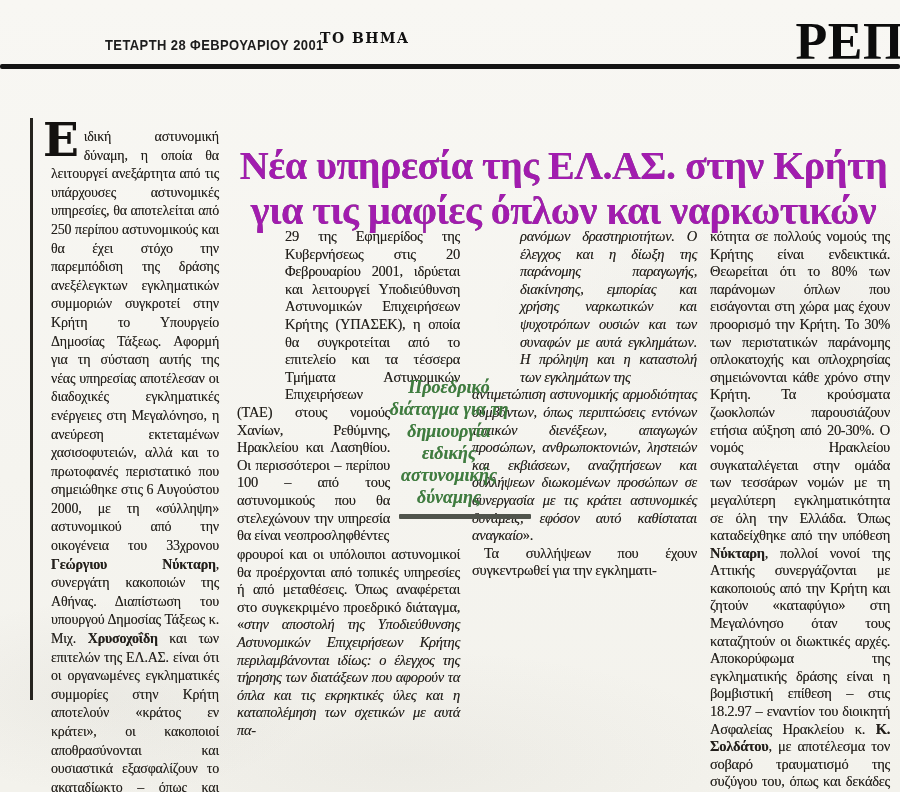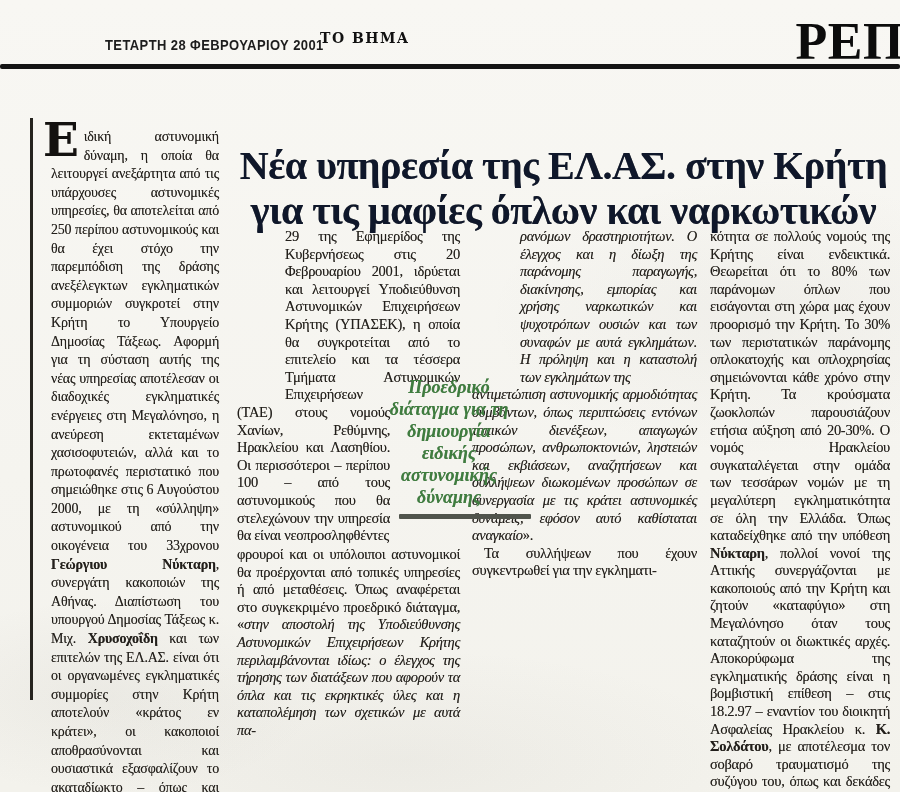--- a/index.html
+++ b/index.html
@@ -18,21 +18,21 @@
     font-family:"Liberation Sans",sans-serif;font-weight:700;font-size:13px;
     letter-spacing:.4px;color:#1d1d1d;transform:scaleY(1.12);transform-origin:top left;}
   .header-masthead{position:absolute;left:320px;top:30px;
     font-family:"DejaVu Serif",serif;font-weight:700;font-size:14px;letter-spacing:1.5px;color:#111;}
   .section-label{position:absolute;right:-4px;top:12px;
     font-family:"Liberation Serif",serif;font-weight:700;font-size:52px;letter-spacing:.5px;color:#0c0c0c;}
   .masthead-rule{position:absolute;left:0;top:64px;width:900px;height:5px;background:#141414;border-radius:2px;}
   .left-rule{position:absolute;left:30px;top:118px;width:2.5px;height:582px;background:#26241f;}
   
   .headline{position:absolute;left:237px;top:116px;width:653px;text-align:center;
-    font-weight:700;font-size:40px;line-height:45px;letter-spacing:-.5px;color:#0f172a;
+    font-weight:700;font-size:40px;line-height:45px;letter-spacing:-.5px;color:#a21caf;
     text-shadow:0 0 .6px rgba(0,0,0,.55);}
   
   .lead-col{position:absolute;left:43px;top:120px;width:184px;
     font-size:14px;line-height:18.6px;text-align:justify;letter-spacing:-.2px;
     text-shadow:0 0 .45px rgba(45,40,32,.55);}
   .lead-col p{margin:8px;}
   .lead-col p.ind{text-indent:13px;}
   .dropcap{float:left;font-size:47px;line-height:36px;font-weight:700;
     padding:2px 5px 0 0;font-family:"DejaVu Serif",serif;color:#141210;}
   

